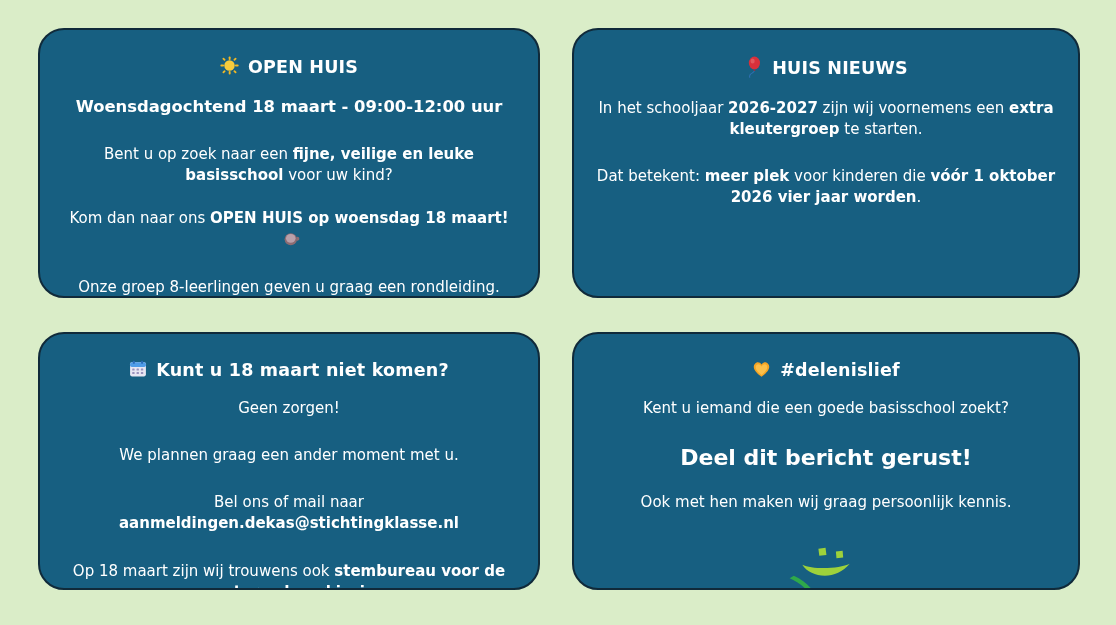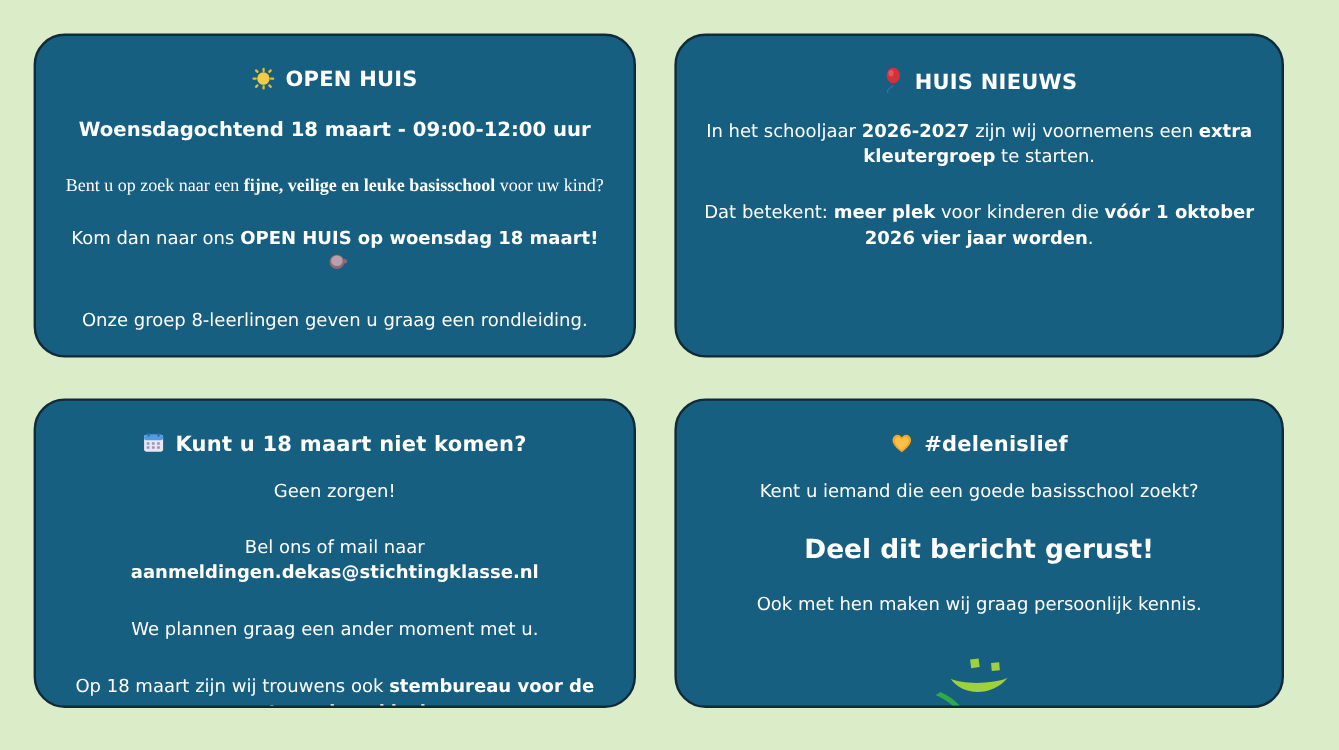--- a/index.html
+++ b/index.html
@@ -16,21 +16,21 @@
   .board {
     position: relative;
     width: 1116px;
     height: 625px;
     box-sizing: border-box;
     display: grid;
     grid-template-columns: 502px 508px;
     grid-template-rows: 270px 258px;
     column-gap: 32px;
     row-gap: 34px;
-    padding: 28px 36px 29px 28px;
+    padding: 28px 36px 29px 38px;
   }
   .card {
     background: #175f81;
     border: 2px solid #102a3a;
     border-radius: 26px;
     box-sizing: border-box;
     color: #ffffff;
     padding: 16px 20px 14px 20px;
     display: flex;
     flex-direction: column;
@@ -56,21 +56,21 @@
   }
   .para {
     font-size: 15px;
     line-height: 1.42;
     margin: 0 0 18px 0;
     max-width: 100%;
   }
   .para.last { margin-bottom: 0; }
   .para b { font-weight: bold; }
   .gap-lg { margin-bottom: 26px; }
-  .gap-md { margin-bottom: 22px; font-family: Liberation Serif, serif; }
+  .gap-md { margin-bottom: 22px; }
   .headline {
     font-size: 22px;
     font-weight: bold;
     margin: 0 0 22px 0;
   }
 
   
   .sun-icon { width: 19px; height: 19px; }
   .balloon-icon { width: 19px; height: 22px; }
   .calendar-icon { width: 18px; height: 18px; }
@@ -179,26 +179,26 @@
             <rect x="8.4" y="13.3" width="2.6" height="2.3" rx=".4"></rect>
             <rect x="13.2" y="13.3" width="2.6" height="2.3" rx=".4"></rect>
           </g>
         </svg>
       </span>
       <span>Kunt u 18 maart niet komen?</span>
     </div>
 
     <div class="para gap-lg">Geen zorgen!</div>
 
+    <div class="para gap-lg">We plannen graag een ander moment met u.</div>
+
     <div class="para gap-lg">
       <span>Bel ons of mail naar</span><br>
       <b>aanmeldingen.dekas@stichtingklasse.nl</b>
     </div>
-
-    <div class="para gap-lg">We plannen graag een ander moment met u.</div>
 
     <div class="para last">
       <span>Op 18 maart zijn wij trouwens ook </span><b>stembureau voor de gemeenteraadsverkiezingen</b><span>.</span>
     </div>
   </div>
 
   <div class="card">
     <div class="card-head">
       <span class="ico">
         <svg class="heart-icon" viewBox="0 0 22 20" aria-hidden="true">

